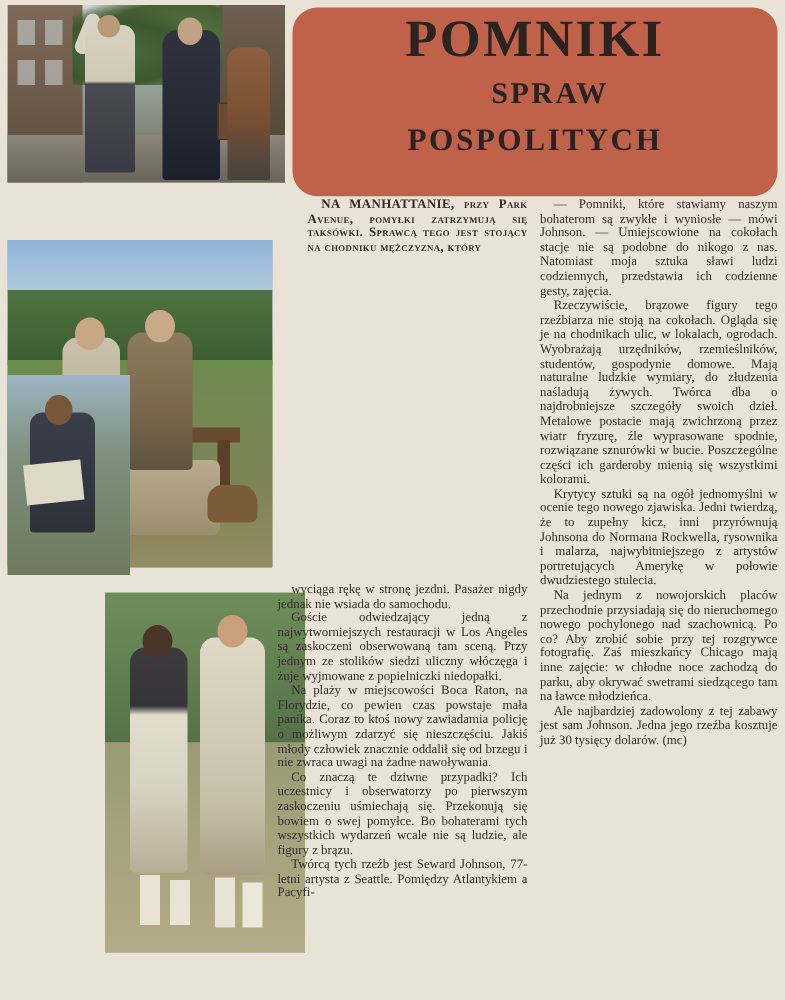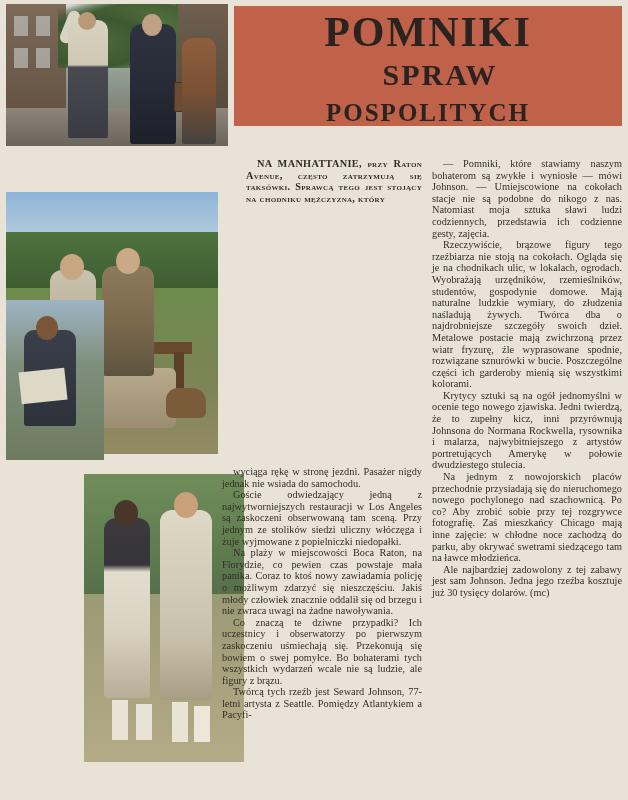--- a/index.html
+++ b/index.html
@@ -78,32 +78,33 @@
     position:absolute;left:168px;top:78px;width:22px;height:28px;
     background:#6b4b33;border:1px solid #4a3322;
   }
   .ph-top .figC{ 
     position:absolute;left:176px;top:34px;width:34px;height:106px;
     background:linear-gradient(180deg,#8e5f3e 0%,#7b5134 50%,#45423f 100%);
     border-radius:10px 10px 2px 2px;
   }
   
   .headline{
-    position:absolute;left:234px;top:6px;width:388px;height:120px;
+    position:absolute;left:234px;top:6px;width:388px;height:151px;
     background:#c0614a;
+    border-radius:20px;
   }
   .headline .hl{
     color:#2a2320;
     font-family:"Liberation Serif", serif;
     font-weight:bold;
     text-align:center;
     letter-spacing:2px;
   }
   .hl1{font-size:42px;line-height:44px;margin-top:4px;letter-spacing:7px;}
-  .hl2{font-size:30px;line-height:34px;margin-top:4px;letter-spacing:9px;padding-left:24px;}
+  .hl2{font-size:24px;line-height:34px;margin-top:4px;letter-spacing:9px;padding-left:24px;}
   .hl3{font-size:25px;line-height:30px;margin-top:6px;letter-spacing:5px;}
 
   
   .ph-bench{
     left:6px;top:192px;width:212px;height:262px;
     background:linear-gradient(180deg,#79a0c8 0%,#9dbcd4 18%,#7e9a6a 34%,#6f8a55 55%,#8b8d73 100%);
   }
   .ph-bench .sky{position:absolute;left:0;top:0;width:100%;height:52px;background:linear-gradient(180deg,#8fb4d8,#b9cfdd);}
   .ph-bench .hedge{position:absolute;left:0;top:40px;width:100%;height:60px;background:linear-gradient(180deg,#4f7340,#3c5c31);}
   .ph-bench .lawn{position:absolute;left:0;top:96px;width:100%;height:166px;background:linear-gradient(180deg,#6d8b4c,#7d8457 60%,#948b63);}
@@ -216,21 +217,21 @@
     <div class="s1h"></div>
     <div class="s2"></div>
     <div class="s2h"></div>
     <div class="sock1"></div>
     <div class="sock2"></div>
     <div class="sock3"></div>
     <div class="sock4"></div>
   </div>
 
   <div class="col colA">
-    <p class="first smallcaps">NA MANHATTANIE, przy Raton Avenue, często zatrzymują się taksówki. Sprawcą tego jest stojący na chodniku mężczyzna, który</p>
+    <p class="first smallcaps">NA MANHATTANIE, przy Park Avenue, pomyłki zatrzymują się taksówki. Sprawcą tego jest stojący na chodniku mężczyzna, który</p>
   </div>
 
   <div class="col colB">
     <p>— Pomniki, które stawiamy naszym bohaterom są zwykłe i wyniosłe — mówi Johnson. — Umiejscowione na cokołach stacje nie są podobne do nikogo z nas. Natomiast moja sztuka sławi ludzi codziennych, przedstawia ich codzienne gesty, zajęcia.</p>
     <p>Rzeczywiście, brązowe figury tego rzeźbiarza nie stoją na cokołach. Ogląda się je na chodnikach ulic, w lokalach, ogrodach. Wyobrażają urzędników, rzemieślników, studentów, gospodynie domowe. Mają naturalne ludzkie wymiary, do złudzenia naśladują żywych. Twórca dba o najdrobniejsze szczegóły swoich dzieł. Metalowe postacie mają zwichrzoną przez wiatr fryzurę, źle wyprasowane spodnie, rozwiązane sznurówki w bucie. Poszczególne części ich garderoby mienią się wszystkimi kolorami.</p>
     <p>Krytycy sztuki są na ogół jednomyślni w ocenie tego nowego zjawiska. Jedni twierdzą, że to zupełny kicz, inni przyrównują Johnsona do Normana Rockwella, rysownika i malarza, najwybitniejszego z artystów portretujących Amerykę w połowie dwudziestego stulecia.</p>
     <p>Na jednym z nowojorskich placów przechodnie przysiadają się do nieruchomego nowego pochylonego nad szachownicą. Po co? Aby zrobić sobie przy tej rozgrywce fotografię. Zaś mieszkańcy Chicago mają inne zajęcie: w chłodne noce zachodzą do parku, aby okrywać swetrami siedzącego tam na ławce młodzieńca.</p>
     <p>Ale najbardziej zadowolony z tej zabawy jest sam Johnson. Jedna jego rzeźba kosztuje już 30 tysięcy dolarów. (mc)</p>
   </div>
 

